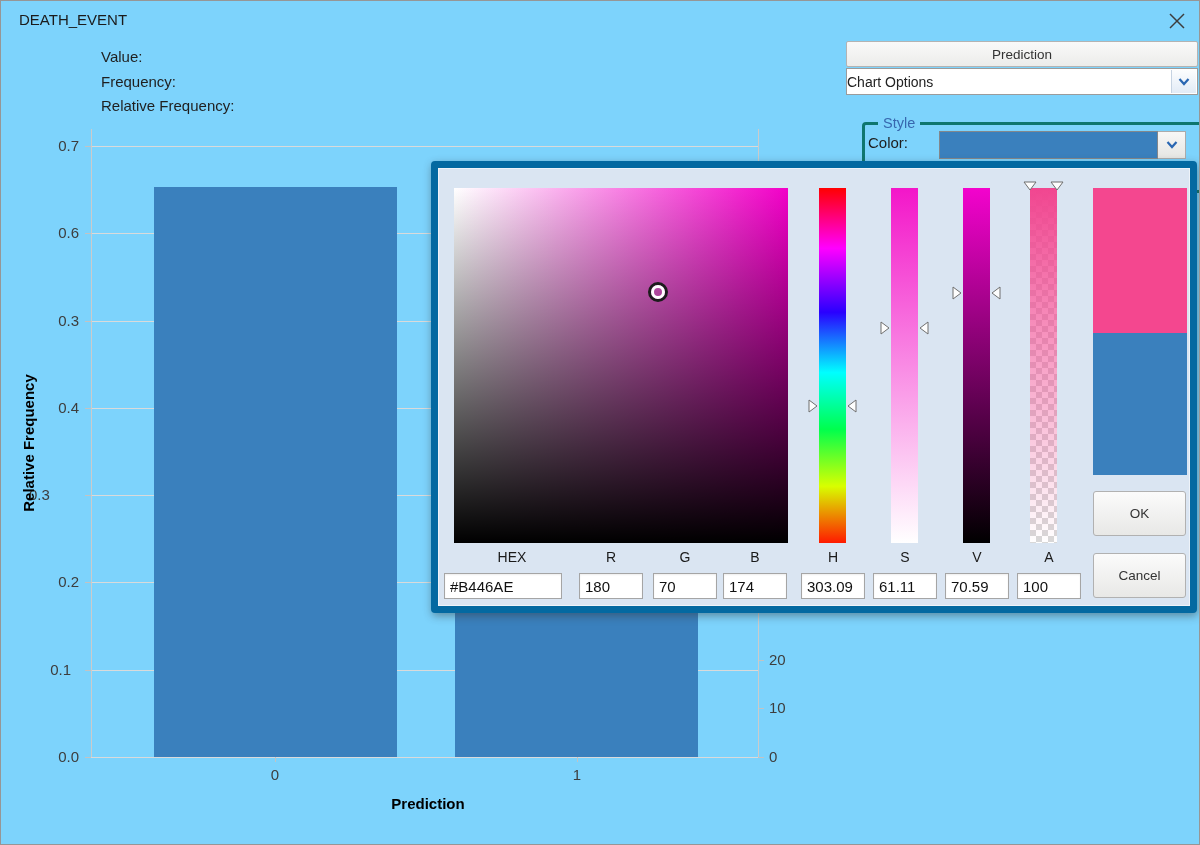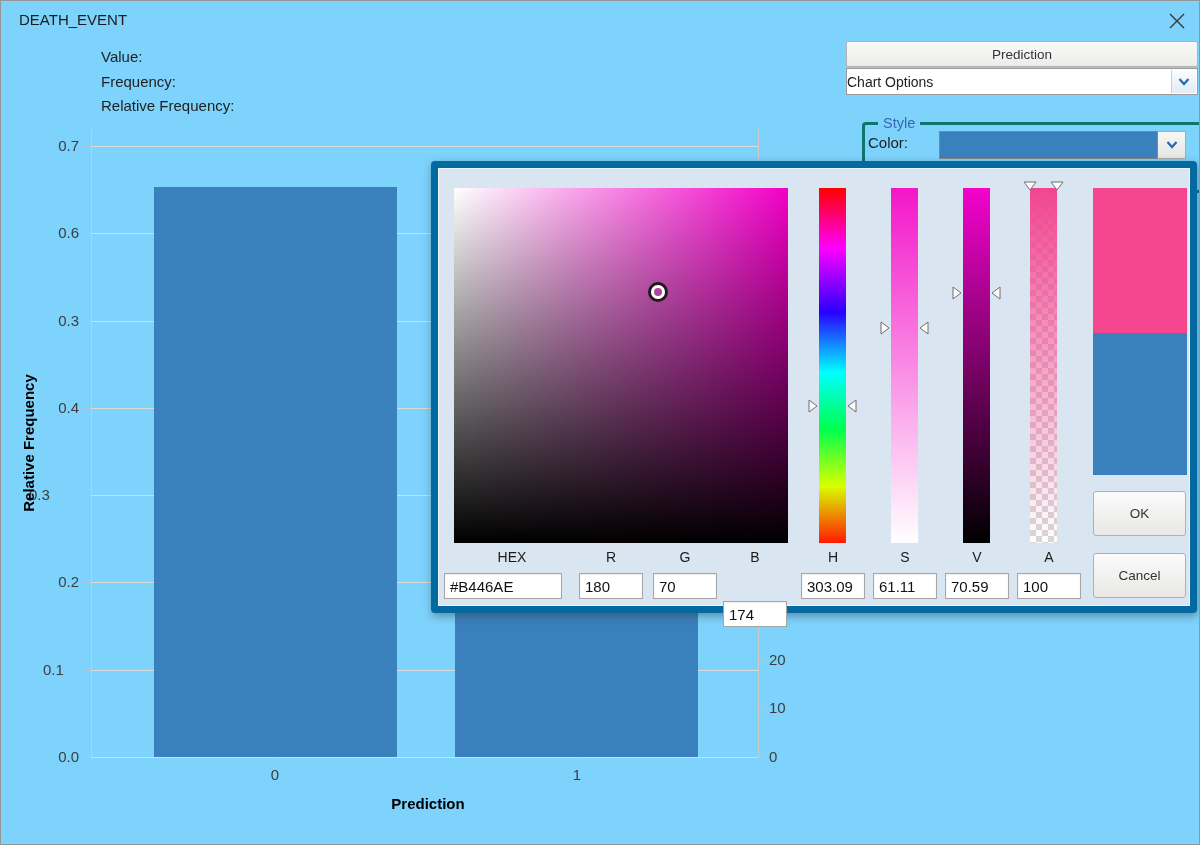--- a/index.html
+++ b/index.html
@@ -95,21 +95,21 @@
         </svg>
     </span>
   </div>
 
   <div id="chart">
       <div style="position: absolute; left: 90px; top: 756px; width: 667px; height: 1px; background: rgb(218, 218, 218);"></div>
       <div style="position: absolute; left: 84px; top: 756px; width: 6px; height: 1px; background: rgb(195, 195, 195);"></div>
       <div class="ticklabel" style="position: absolute; left: 28px; top: 747px; width: 50px; text-align: right;">0.0</div>
       <div style="position: absolute; left: 90px; top: 669px; width: 667px; height: 1px; background: rgb(218, 218, 218);"></div>
       <div style="position: absolute; left: 84px; top: 669px; width: 6px; height: 1px; background: rgb(195, 195, 195);"></div>
-      <div class="ticklabel" style="position: absolute; left: 42px; top: 660px; width: 50px; text-align: left;">0.1</div>
+      <div class="ticklabel" style="position: absolute; left: 20px; top: 660px; width: 50px; text-align: right;">0.1</div>
       <div style="position: absolute; left: 90px; top: 581px; width: 667px; height: 1px; background: rgb(218, 218, 218);"></div>
       <div style="position: absolute; left: 84px; top: 581px; width: 6px; height: 1px; background: rgb(195, 195, 195);"></div>
       <div class="ticklabel" style="position: absolute; left: 28px; top: 572px; width: 50px; text-align: right;">0.2</div>
       <div style="position: absolute; left: 90px; top: 494px; width: 667px; height: 1px; background: rgb(218, 218, 218);"></div>
       <div style="position: absolute; left: 84px; top: 494px; width: 6px; height: 1px; background: rgb(195, 195, 195);"></div>
       <div class="ticklabel" style="position: absolute; left: 28px; top: 485px; width: 50px; text-align: left;">0.3</div>
       <div style="position: absolute; left: 90px; top: 407px; width: 667px; height: 1px; background: rgb(218, 218, 218);"></div>
       <div style="position: absolute; left: 84px; top: 407px; width: 6px; height: 1px; background: rgb(195, 195, 195);"></div>
       <div class="ticklabel" style="position: absolute; left: 28px; top: 398px; width: 50px; text-align: right;">0.4</div>
       <div style="position: absolute; left: 90px; top: 320px; width: 667px; height: 1px; background: rgb(218, 218, 218);"></div>
@@ -187,21 +187,21 @@
     <button class="dlgbtn cancelbtn">Cancel</button>
 
     <div id="fields">
         <div class="flabel" style="left: 15px; width: 118px;">HEX</div>
         <input class="finput" value="#B446AE" style="left: 6px; width: 118px;">
         <div class="flabel" style="left: 141px; width: 64px;">R</div>
         <input class="finput" value="180" style="left: 141px; width: 64px;">
         <div class="flabel" style="left: 215px; width: 64px;">G</div>
         <input class="finput" value="70" style="left: 215px; width: 64px;">
         <div class="flabel" style="left: 285px; width: 64px;">B</div>
-        <input class="finput" value="174" style="left: 285px; width: 64px; margin-top: 28px;">
+        <input class="finput" value="174" style="left: 285px; width: 64px;">
         <div class="flabel" style="left: 363px; width: 64px;">H</div>
         <input class="finput" value="303.09" style="left: 363px; width: 64px;">
         <div class="flabel" style="left: 435px; width: 64px;">S</div>
         <input class="finput" value="61.11" style="left: 435px; width: 64px;">
         <div class="flabel" style="left: 507px; width: 64px;">V</div>
         <input class="finput" value="70.59" style="left: 507px; width: 64px;">
         <div class="flabel" style="left: 579px; width: 64px;">A</div>
         <input class="finput" value="100" style="left: 579px; width: 64px;">
       </div>
   </div>

